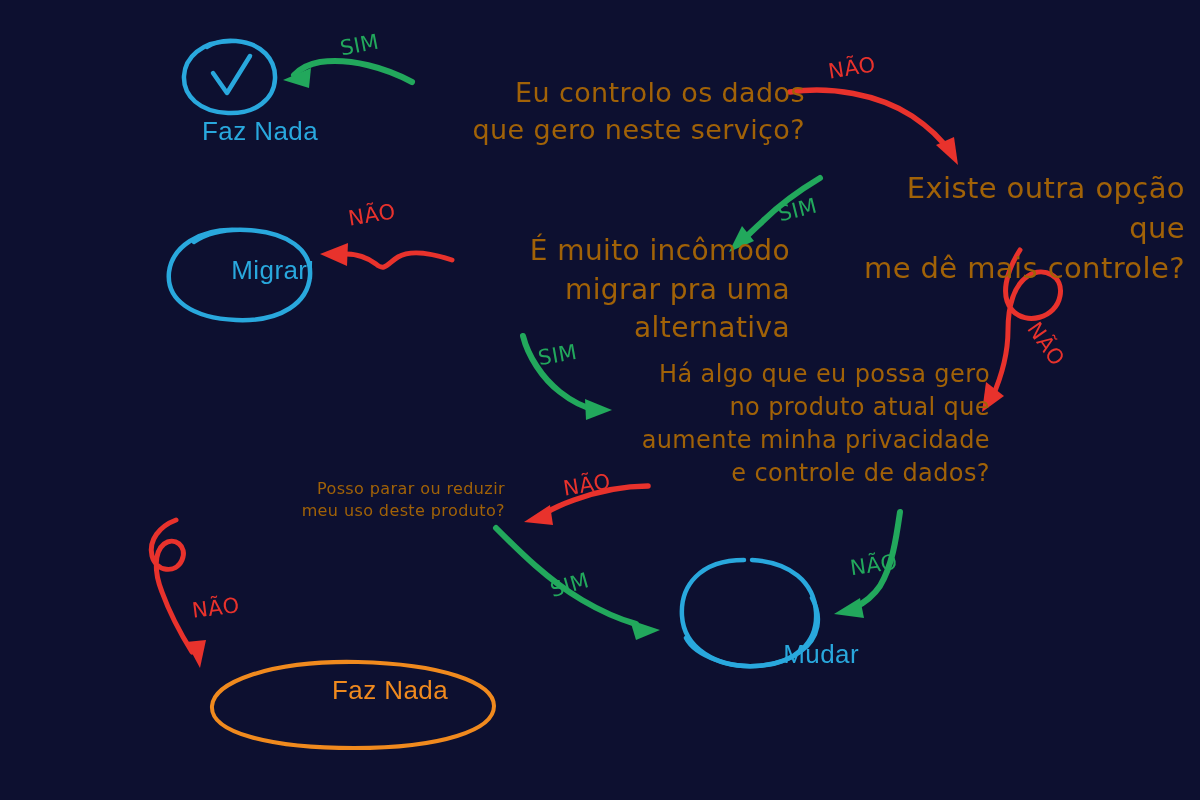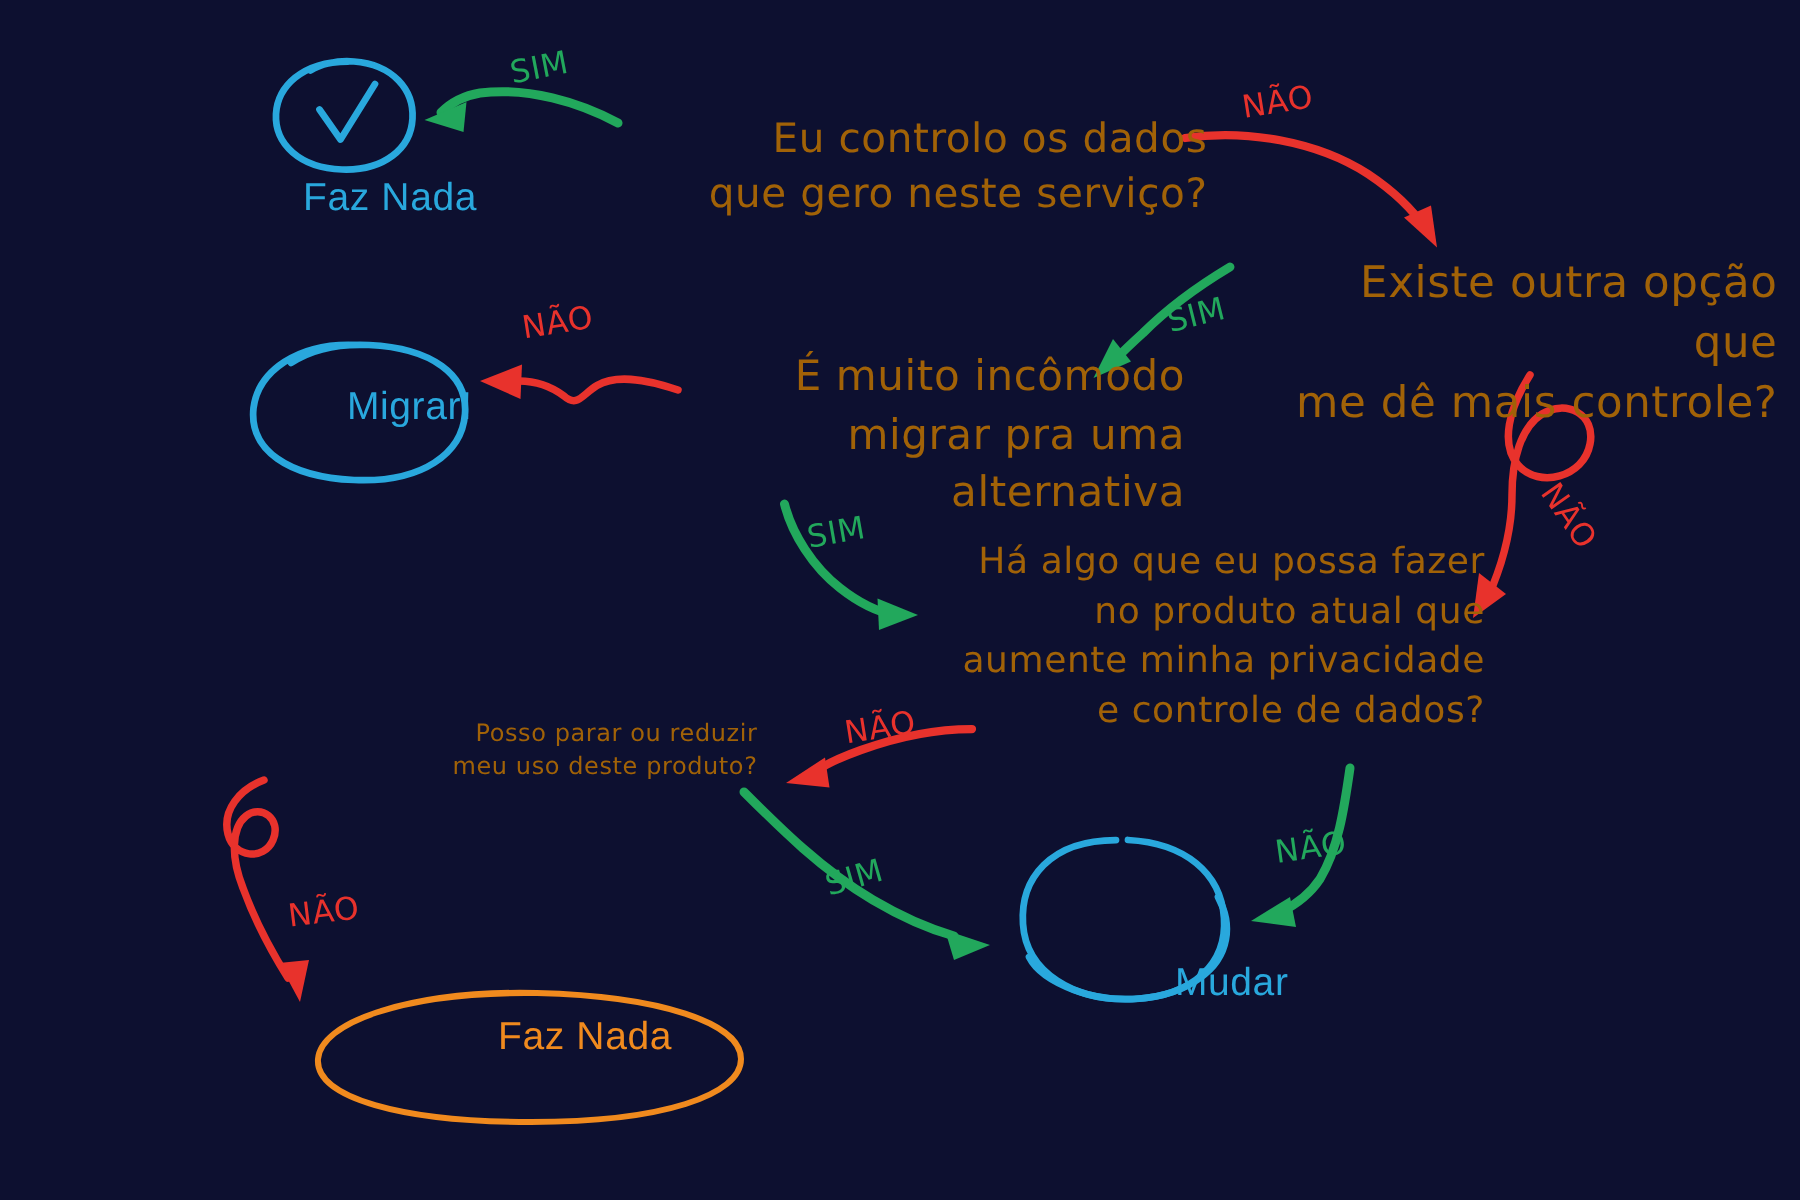--- a/index.html
+++ b/index.html
@@ -129,21 +129,21 @@
 
   <div class="node-text" style="left:405px; top:74px; width:400px;">Eu controlo os dados
 que gero neste serviço?</div>
 
   <div class="node-text" style="left:845px; top:168px; width:340px; font-size:29px;">Existe outra opção que
 me dê mais controle?</div>
 
   <div class="node-text" style="left:420px; top:232px; width:370px; font-size:28px;">É muito incômodo
 migrar pra uma alternativa</div>
 
-  <div class="node-text" style="left:620px; top:358px; width:370px; font-size:24px;">Há algo que eu possa fazer
+  <div class="node-text" style="left:620px; top:358px; width:370px; font-size:24px;">Há algo que eu possa gero
 no produto atual que
 aumente minha privacidade
 e controle de dados?</div>
 
   <div class="node-text" style="left:185px; top:478px; width:320px; font-size:16px;">Posso parar ou reduzir
 meu uso deste produto?</div>
 
   <div class="label sim" style="left:340px; top:33px; transform:rotate(-11deg);">SIM</div>
 
   <div class="label nao" style="left:828px; top:56px; transform:rotate(-9deg);">NÃO</div>

